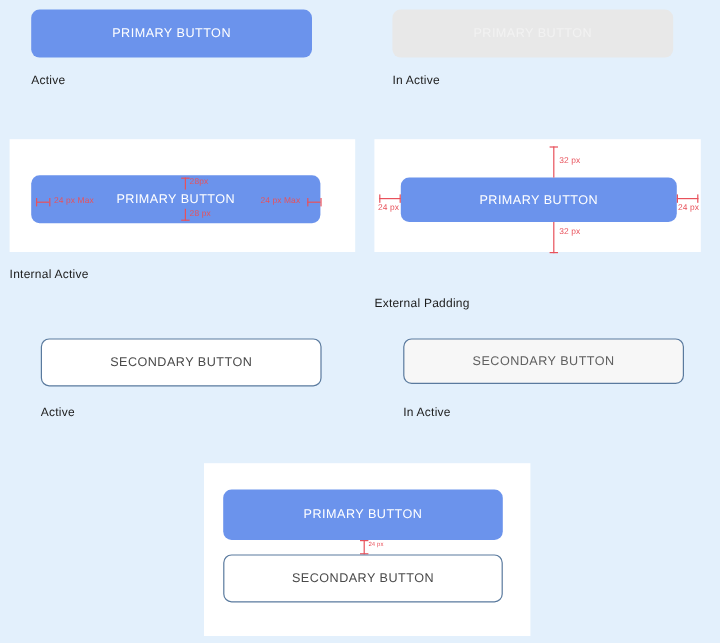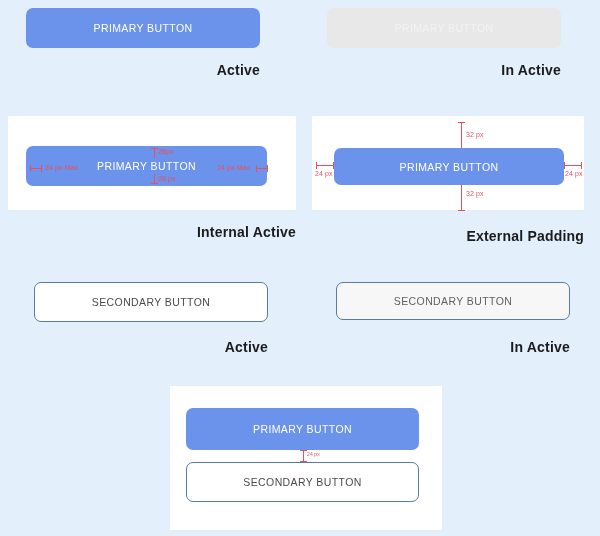--- a/index.html
+++ b/index.html
@@ -46,24 +46,24 @@
     border: 1px solid #5a7a9e;
   }
   .btn-secondary.inactive {
     background: #f7f7f7;
     color: #606060;
     border: 1px solid #5a7a9e;
   }
 
   .caption {
     position: absolute;
-    font-size: 14px;
-    font-weight: bold;
+    font-size: 10px;
+    font-weight: normal;
     color: #1b1b1b;
-    text-align: right;
+    text-align: left;
     letter-spacing: 0.2px;
   }
 
   .card {
     position: absolute;
     background: #ffffff;
   }
 
   
   .ann-label {
@@ -103,21 +103,21 @@
 
   #primary-inactive    { position:absolute; left:327px; top:8px;   width:234px; height:40px; }
   #cap-primary-inactive{ left:327px; top:62px;  width:234px; }
 
   #card-internal       { left:8px;   top:116px; width:288px; height:94px; }
   #internal-btn        { position:absolute; left:26px;  top:146px; width:241px; height:40px; }
   #cap-internal        { left:8px;   top:224px; width:288px; }
 
   #card-external       { left:312px; top:116px; width:272px; height:94px; }
   #external-btn        { position:absolute; left:334px; top:148px; width:230px; height:37px; }
-  #cap-external        { left:312px; top:228px; width:272px; }
+  #cap-external        { left:312px; top:248px; width:272px; }
 
   #secondary-active    { position:absolute; left:34px;  top:282px; width:234px; height:40px; }
   #cap-secondary-active{ left:34px;  top:339px; width:234px; }
 
   #secondary-inactive  { position:absolute; left:336px; top:282px; width:234px; height:38px; }
   #cap-secondary-inactive { left:336px; top:339px; width:234px; }
 
   #card-stack          { left:170px; top:386px; width:272px; height:144px; }
   #stack-primary       { position:absolute; left:186px; top:408px; width:233px; height:42px; }
   #stack-secondary     { position:absolute; left:186px; top:462px; width:233px; height:40px; }

